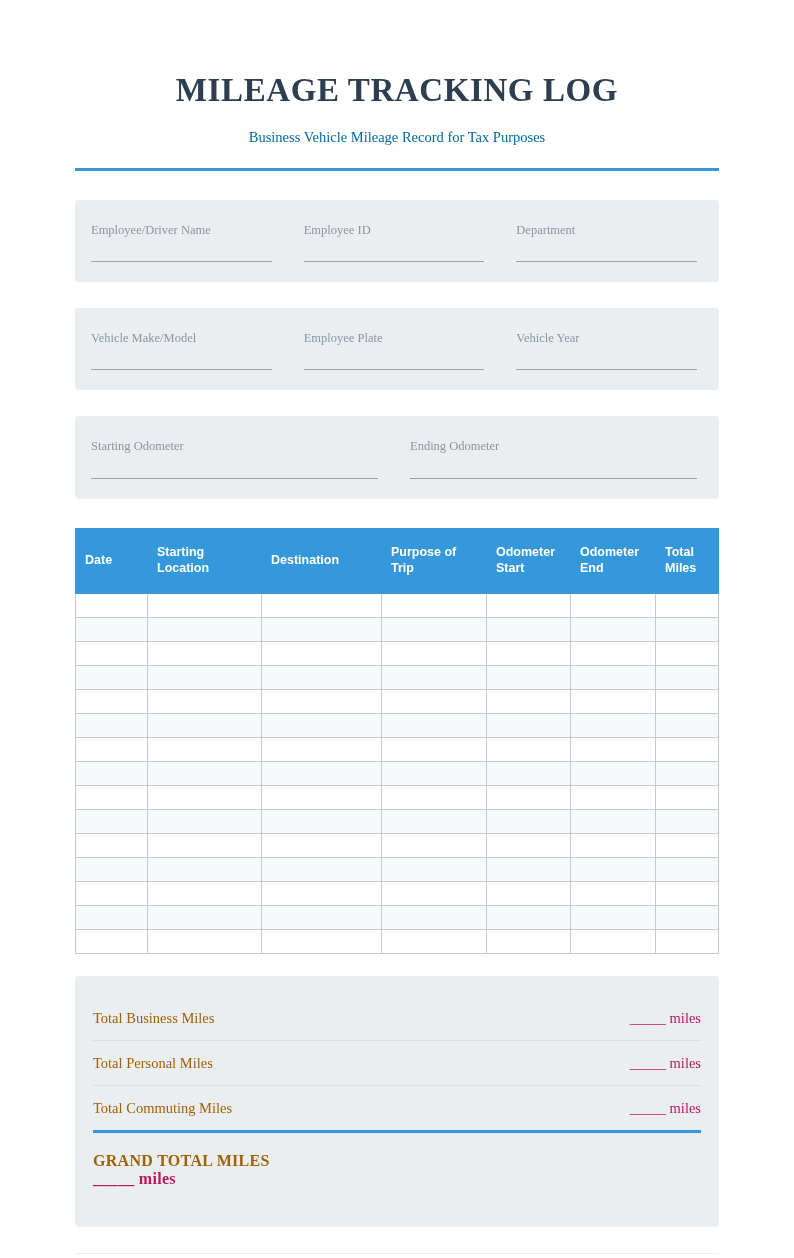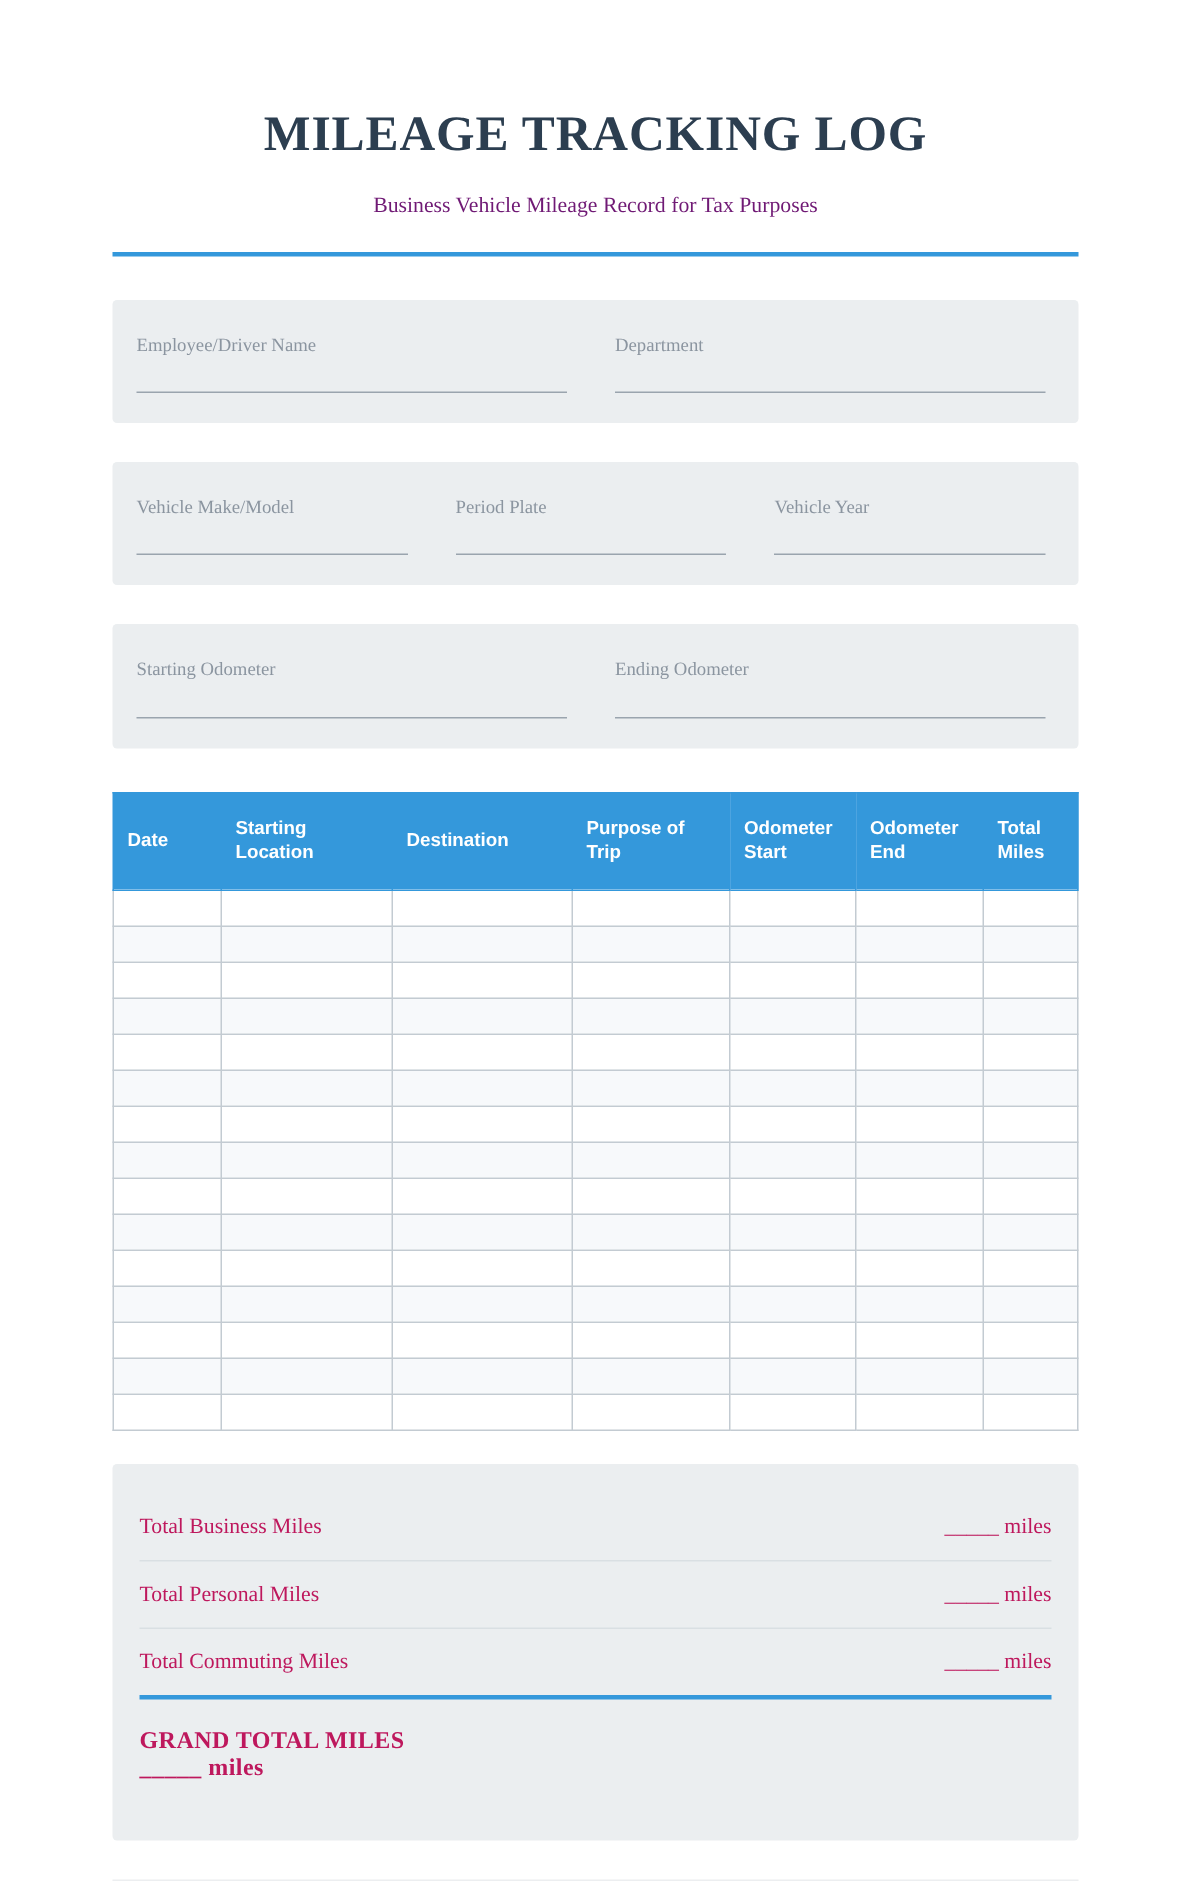--- a/index.html
+++ b/index.html
@@ -30,21 +30,21 @@
   .doc-title {
     font-size: 33px;
     font-weight: bold;
     letter-spacing: 0.6px;
     color: #2c3e50;
     margin: 0;
     line-height: 1.15;
   }
   .doc-subtitle {
     font-size: 14.5px;
-    color: #701a75;
+    color: #0369a1;
     margin: 18px 0 4px 0;
     line-height: 1.3;
   }
   .header-rule {
     height: 3px;
     background: #3498db;
     margin-top: 21px;
   }
 
   
@@ -130,21 +130,21 @@
   .totals-row.grand {
     border-bottom: none;
     border-top: 3px solid #3498db;
     padding-top: 19px;
     margin-top: 2px;
     flex-direction: column;
   }
   .totals-row.last-normal { border-bottom: none; padding-bottom: 11px; }
   .totals-label {
     font-size: 14.5px;
-    color: #be185d;
+    color: #a16207;
   }
   .totals-value {
     font-size: 14.5px;
     color: #be185d;
     white-space: nowrap;
   }
   .totals-row.grand .totals-label,
   .totals-row.grand .totals-value {
     font-weight: bold;
     font-size: 16px;
@@ -176,32 +176,36 @@
     <p class="doc-subtitle">Business Vehicle Mileage Record for Tax Purposes</p>
     <div class="header-rule"></div>
   </div>
 
   <div class="info-panel first">
     <div class="info-field">
       <div class="info-label">Employee/Driver Name</div>
       <div class="info-line"></div>
     </div>
     <div class="info-field">
+      <div class="info-label">Employee ID</div>
+      <div class="info-line"></div>
+    </div>
+    <div class="info-field">
       <div class="info-label">Department</div>
       <div class="info-line"></div>
     </div>
   </div>
 
   <div class="info-panel">
     <div class="info-field">
       <div class="info-label">Vehicle Make/Model</div>
       <div class="info-line"></div>
     </div>
     <div class="info-field">
-      <div class="info-label">Period Plate</div>
+      <div class="info-label">Employee Plate</div>
       <div class="info-line"></div>
     </div>
     <div class="info-field">
       <div class="info-label">Vehicle Year</div>
       <div class="info-line"></div>
     </div>
   </div>
 
   <div class="info-panel">
     <div class="info-field">

